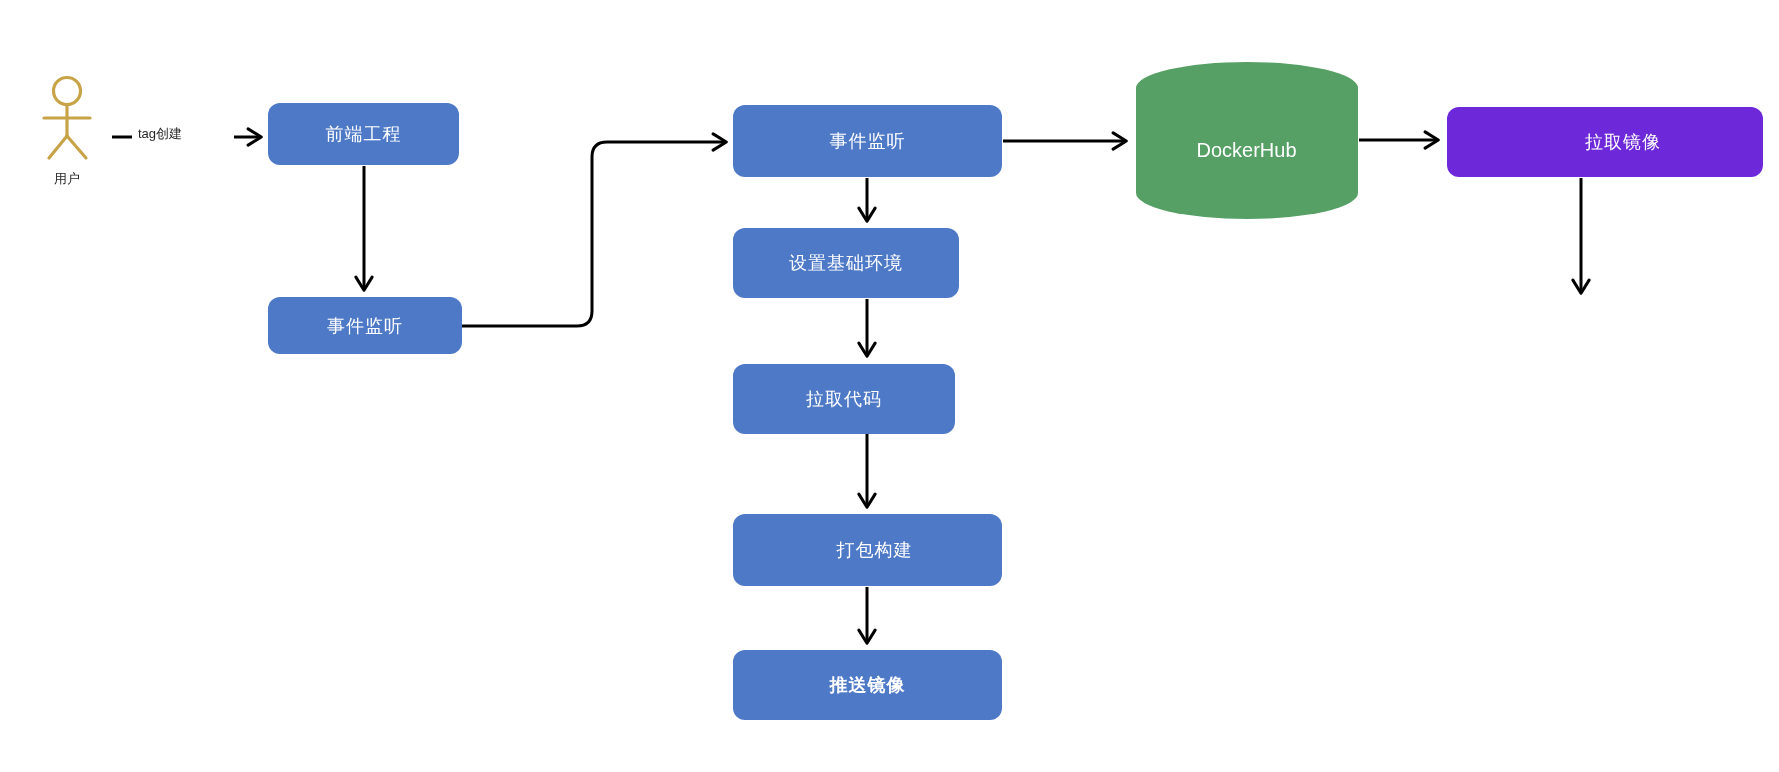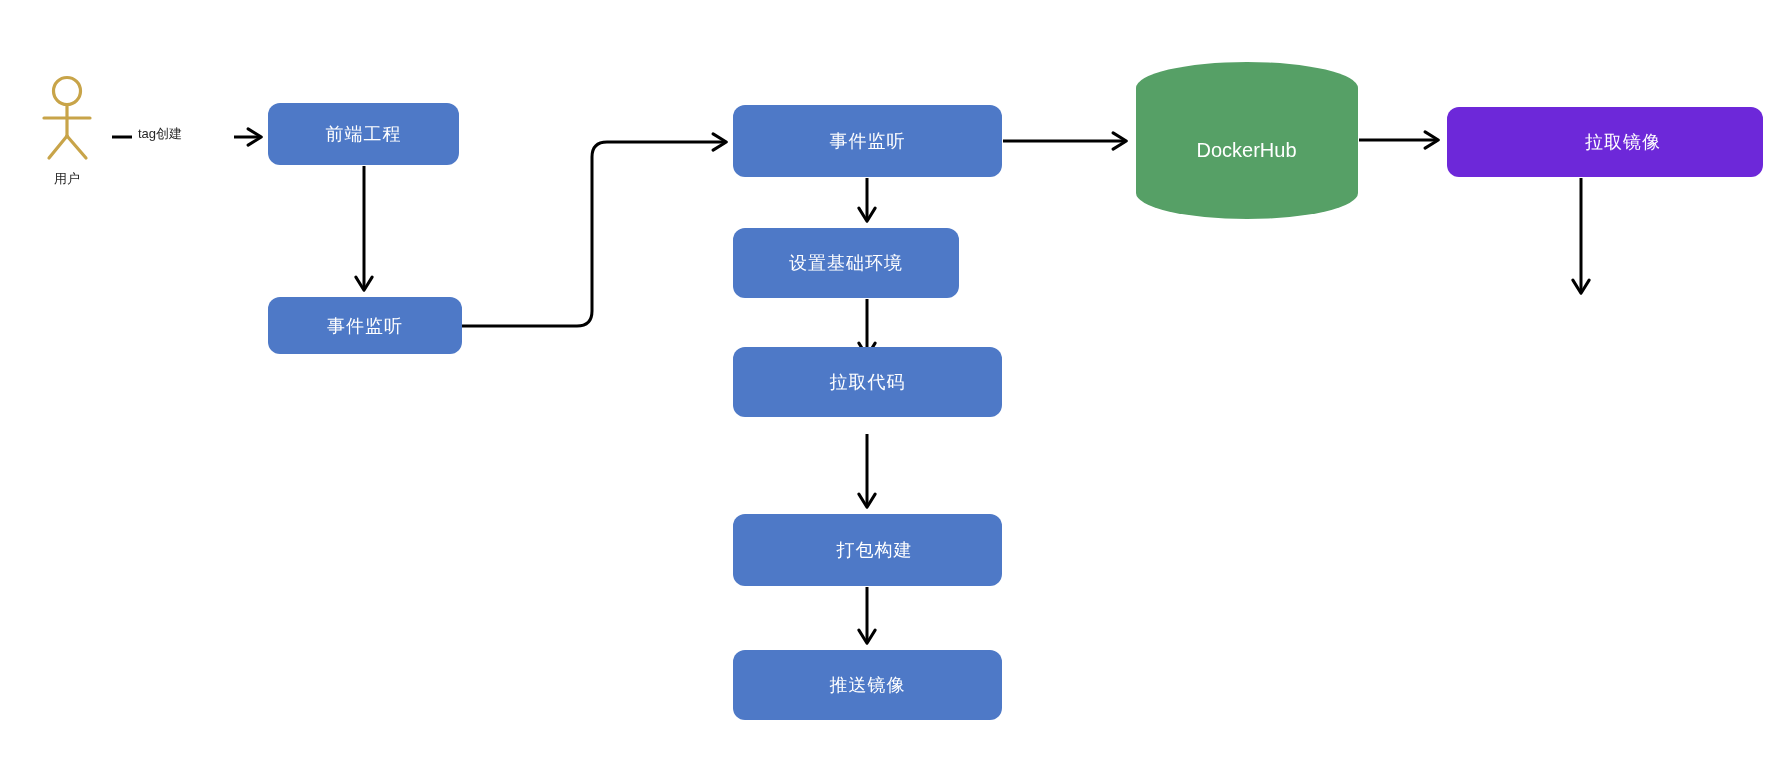--- a/index.html
+++ b/index.html
@@ -79,29 +79,29 @@
   </div>
 
   <div class="node" style="left: 733px; top: 105px; width: 269px; height: 72px; background-color: rgb(78, 121, 199);">
     <span>事件监听</span>
   </div>
 
   <div class="node" style="left: 733px; top: 228px; width: 226px; height: 70px; background-color: rgb(78, 121, 199);">
     <span>设置基础环境</span>
   </div>
 
-  <div class="node" style="left: 733px; top: 347px; width: 269px; height: 70px; background-color: rgb(78, 121, 199);">
+  <div class="node" style="left: 733px; top: 364px; width: 222px; height: 70px; background-color: rgb(78, 121, 199);">
     <span>拉取代码</span>
   </div>
 
   <div class="node" style="left: 733px; top: 514px; width: 269px; height: 72px; background-color: rgb(78, 121, 199); padding-left: 14px;">
     <span>打包构建</span>
   </div>
 
-  <div class="node" style="left: 733px; top: 650px; width: 269px; height: 70px; background-color: rgb(78, 121, 199);">
+  <div class="node" style="left: 733px; top: 650px; width: 269px; height: 70px; background-color: rgb(78, 121, 199); font-weight: bold;">
     <span>推送镜像</span>
   </div>
 
   <div class="node" style="left: 1447px; top: 107px; width: 316px; height: 70px; background-color: #6d28d9; padding-left: 36px;">
     <span>拉取镜像</span>
   </div>
 
 
   <div class="flabel" style="left: 138px; top: 125px; color: rgb(38, 38, 38);">tag创建</div>
 

